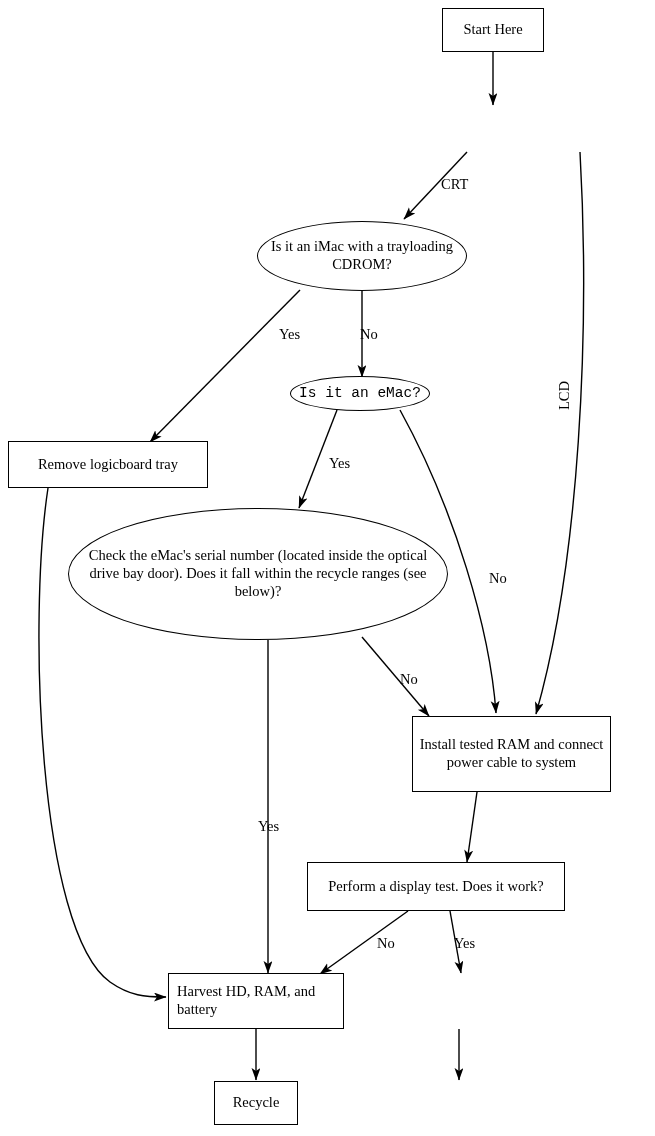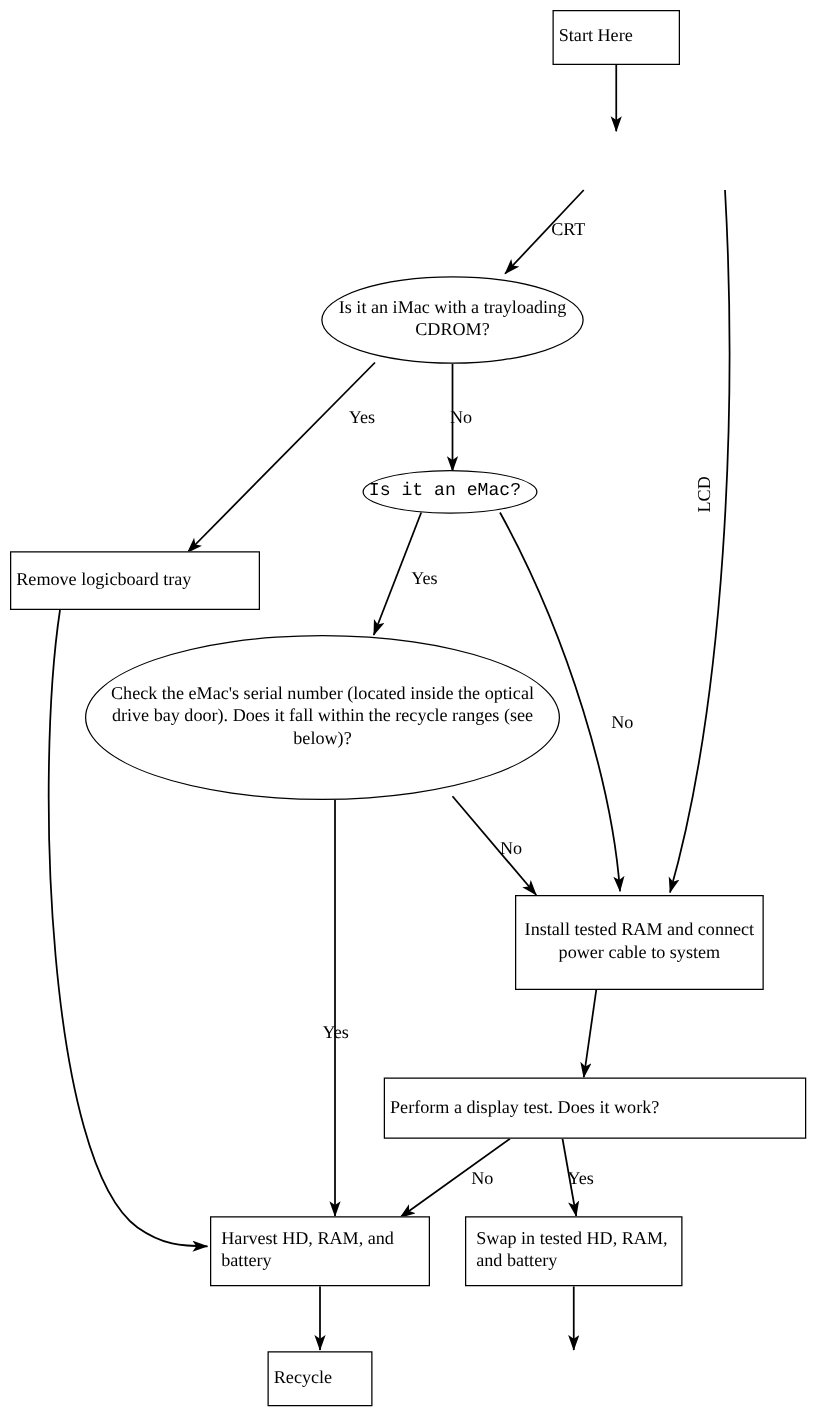--- a/index.html
+++ b/index.html
@@ -21,20 +21,21 @@
     top: 0;
     width: 655px;
     height: 1136px;
     pointer-events: none;
   }
   .node {
     position: absolute;
     box-sizing: border-box;
     display: flex;
     align-items: center;
+    justify-content: center;
     text-align: center;
     color: #000000;
     background: #ffffff;
     font-size: 14.5px;
     line-height: 1.22;
   }
   .node.box {
     border: 1.4px solid #000000;
   }
   .node.ellipse {
@@ -121,31 +122,28 @@
   </div>
 
   <div class="node ellipse" style="left:68px; top:508px; width:380px; height:132px;">
     <span>Check the eMac's serial number (located inside the optical drive bay door).  Does it fall within the recycle ranges (see below)?</span>
   </div>
 
   <div class="node box" style="left:390px; top:716px; width:199px; height:76px;margin-left:22px;">
     <span>Install tested RAM and connect power cable to system</span>
   </div>
 
-  <div class="node box" style="left:307px; top:862px; width:338px; height:49px;">
+  <div class="node box" style="left:307px; top:862px; width:258px; height:49px;">
     <span>Perform a display test.  Does it work?</span>
   </div>
 
   <div class="node box" style="left:168px; top:973px; width:176px; height:56px; justify-content:flex-start; text-align:left;">
     <span style="padding-left:8px;">Harvest HD, RAM, and battery</span>
   </div>
 
-  <div class="node box" style="left:372px; top:973px; width:174px; height:56px; justify-content:flex-start; text-align:left;">
-    <span style="padding-left:8px;">Swap in tested HD, RAM, and battery</span>
-  </div>
 
   <div class="node box" style="left:214px; top:1081px; width:84px; height:44px;font-family:Liberation Serif, serif;">
     <span>Recycle</span>
   </div>
 
 
   <div class="edge-label" style="left:441px; top:176px;">
     <span>CRT</span>
   </div>
 

